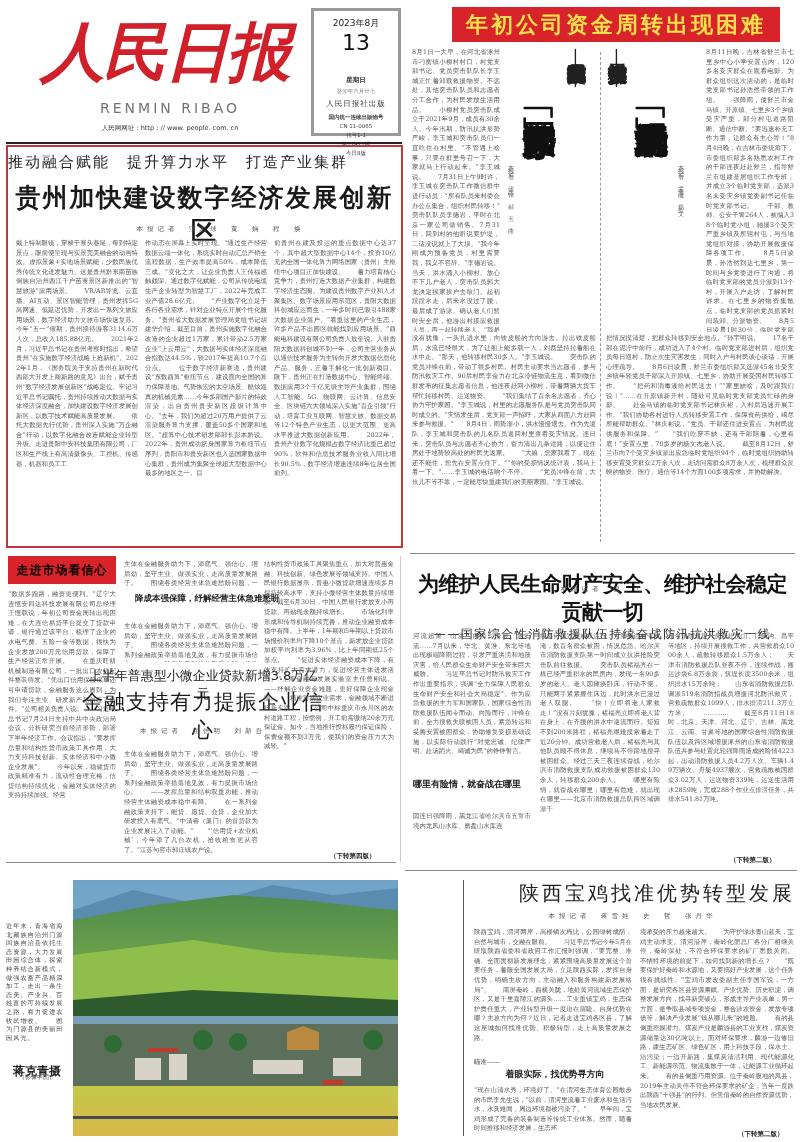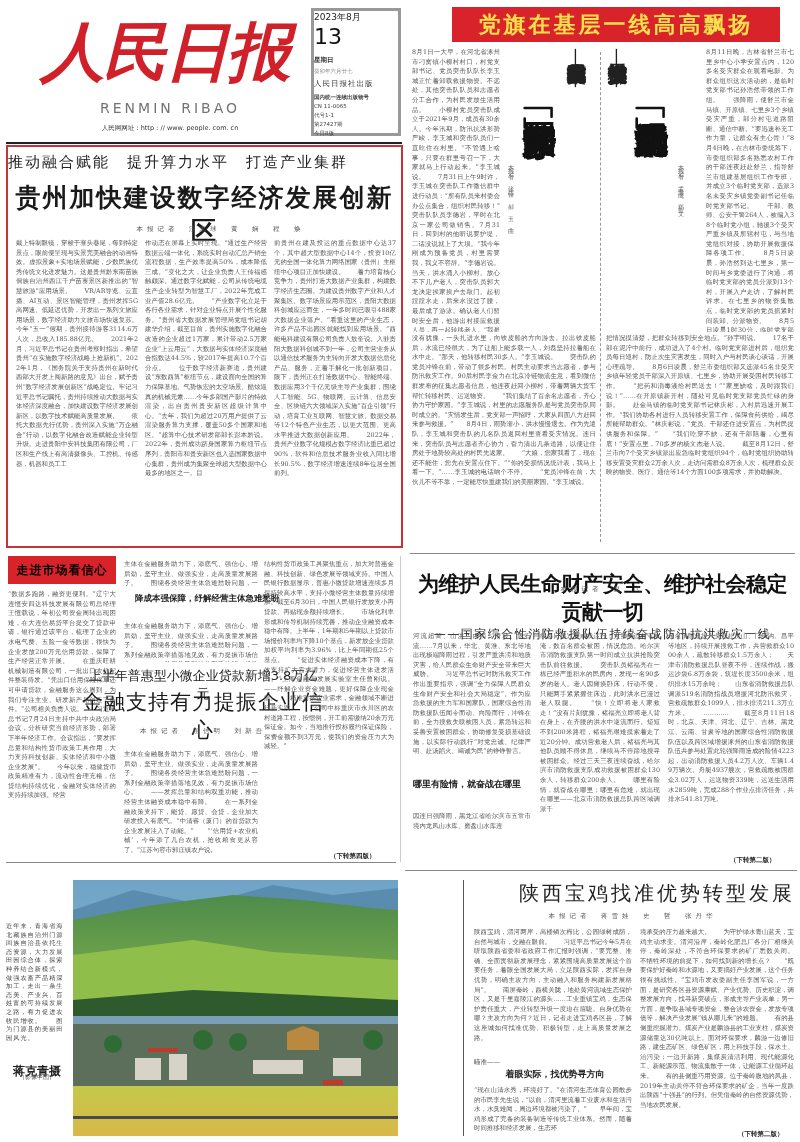--- a/index.html
+++ b/index.html
@@ -7,24 +7,24 @@
 body{position:relative;font-family:"DejaVu Serif",serif;color:#333;}
 .abs{position:absolute;}
 .txt{font-size:6.4px;line-height:9.6px;color:#555;text-align:justify;word-break:break-all;}
 .byline{font-size:6.5px;color:#555;letter-spacing:4px;text-align:center;}
 
 
 #masthead-logo{left:30px;top:8px;width:270px;height:80px;}
 #masthead-logo svg{width:100%;height:100%;}
 #masthead-roman{left:70px;top:100px;width:200px;font-family:"DejaVu Sans",sans-serif;font-size:14px;letter-spacing:3px;color:#737373;text-align:center;}
 #masthead-url{left:50px;top:124px;width:240px;font-family:"DejaVu Sans",sans-serif;font-size:6.5px;color:#333;text-align:center;}
-#date-box{left:311px;top:8px;width:90px;height:128px;border:3px solid #999;font-family:"DejaVu Sans",sans-serif;}
+#date-box{left:311px;top:8px;width:90px;height:128px;border:3px solid #999;text-align:center;font-family:"DejaVu Sans",sans-serif;padding-top:6px;}
 #date-box .ym{font-size:9px;color:#222;}
 #date-box .day{font-size:22px;color:#111;line-height:26px;}
-#date-box .wd{font-size:6.5px;font-weight:bold;color:#333;margin-top:6px;}
+#date-box .wd{font-size:6.5px;font-weight:bold;color:#333;margin-top:20px;}
 #date-box .lunar{font-size:5.5px;color:#888;margin-top:3px;}
 #date-box .pub{font-size:7.5px;color:#333;margin-top:4px;font-family:"DejaVu Serif",serif;letter-spacing:1px;}
 #date-box .sm{font-size:5.5px;color:#444;line-height:9px;}
 #rule-top{left:6px;top:142px;width:396px;height:2px;background:#222;}
 
 
 #lead-box{left:6px;top:145px;width:397px;height:403px;border:2px solid #c8323a;}
 #lead-kicker{left:0;top:6px;width:100%;font-size:15px;color:#222;letter-spacing:2px;}
 #lead-headline{left:0;top:34px;width:100%;text-align:center;font-family:"DejaVu Sans",sans-serif;font-weight:bold;font-size:25px;color:#1a1a1a;letter-spacing:2px;}
 #lead-byline{left:0;top:78px;width:100%;margin-left:16px;}
@@ -95,21 +95,21 @@
 
 <div class="abs" id="lead-box">
   <div class="abs" id="lead-kicker">推动融合赋能　提升算力水平　打造产业集群</div>
   <div class="abs" id="lead-headline">贵州加快建设数字经济发展创新区</div>
   <div class="abs byline" id="lead-byline">本报记者　汪志球　黄　娴　程　焕</div>
   <div class="abs txt lead-col" style="left:8px;height:305px;overflow:hidden;">戴上特制眼镜，穿梭于寨头巷尾，每到特定景点，眼前便呈现与实景完美融合的动画特效。虚拟景象+实地场景赋能，少数民族优秀传统文化迸发魅力。这是贵州黔东南苗族侗族自治州西江千户苗寨景区新推出的“智慧旅游”应用场景。　　VR/AR导览、云直播、AI互动、景区智能管理，贵州发挥5G高网速、低延迟优势，开发出一系列文旅应用场景，数字经济助力文旅市场快速复苏。今年“五一”假期，贵州接待游客3114.6万人次，总收入185.88亿元。　　2021年2月，习近平总书记在贵州考察时指出，希望贵州“在实施数字经济战略上抢新机”。2022年1月，《国务院关于支持贵州在新时代西部大开发上闯新路的意见》出台，赋予贵州“数字经济发展创新区”战略定位。牢记习近平总书记嘱托，贵州持续推动大数据与实体经济深度融合，加快建设数字经济发展创新区，以数字技术赋能高质量发展。　　依托大数据先行优势，贵州深入实施“万企融合”行动，以数字化融合改造赋能企业转型升级。走进贵阳中安科技集团有限公司，厂区和生产线上有高清摄像头、工控机、传感器，机器和员工工</div>
   <div class="abs txt lead-col" style="left:137px;height:305px;overflow:hidden;">作动态在屏幕上实时呈现。“通过生产经营数据云端一体化，系统实时自动汇总产销全流程数据，生产效率提高50%，成本降低三成。”变化之大，让企业负责人王传福感触颇深。通过数字化赋能，公司从传统电缆生产企业转型为智慧工厂，2022年完成工业产值28.6亿元。　　“产业数字化立足于各行各业需求，针对企业特点开展个性化服务。”贵州省大数据发展管理局党组书记胡建华介绍，截至目前，贵州实施数字化融合改造的企业超过1万家，累计带动2.5万家企业“上云用云”，大数据与实体经济深度融合指数达44.5%，较2017年提高10.7个百分点。　　位于数字经济新赛道，贵州建设“东数西算”枢纽节点，建设面向全国的算力保障基地。气势恢宏的太空场景、酷炫逼真的机械元素……今年多部国产影片的特效渲染，出自贵州贵安新区超级计算中心。“去年，我们为超过20万用户提供了云渲染服务算力支撑，覆盖50多个国家和地区。”超算中心技术研发部部长彭本黔说。　　2022年，贵州成功跻身国家算力枢纽节点序列，贵阳市和贵安新区也入选国家数据中心集群，贵州成为集聚全球超大型数据中心最多的地区之一。目</div>
   <div class="abs txt lead-col" style="left:266px;height:305px;overflow:hidden;">前贵州在建及投运的重点数据中心达37个，其中超大型数据中心14个，投资10亿元的全国一体化算力网络国家（贵州）主枢纽中心项目正加快建设。　　着力培育核心竞争力，贵州打造大数据产业集群，构建数字经济生态圈。为建设贵州数字产业和人才聚集区、数字场景应用示范区，贵阳大数据科创城应运而生，一年多时间已吸引488家大数据企业落户。“看重这里的产业生态，许多产品不出园区就能找到应用场景。”西能电科建设有限公司负责人敖奎说。入驻贵阳大数据科创城不到一年，公司主营业务从以通信技术服务为主转向开发大数据信息化产品、服务，正着手解化一批创新项目。　　眼下，贵州正在打造数据中心、智能终端、数据应用3个千亿元级主导产业集群，围绕人工智能、5G、物联网、云计算、信息安全、区块链六大领域深入实施“百企引领”行动，培育工业互联网、智慧文旅、数据交易等12个特色产业生态，以更大范围、更高水平推进大数据创新应用。　　2022年，贵州产业数字化规模占数字经济比重已超过90%，软件和信息技术服务业收入同比增长90.5%，数字经济增速连续8年位居全国前列。</div>
 </div>
 
-<div class="abs" id="banner">党旗在基层一线高高飘扬</div>
+<div class="abs" id="banner">年初公司资金周转出现困难</div>
 
 <div class="abs txt" style="left:412px;top:48px;width:88px;height:284px;overflow:hidden;">8月1日一大早，在河北省涿州市刁窝镇小柳村村口，村党支部书记、党员突击队队长李玉城正忙着卸载救援物资。不远处，其他突击队队员和志愿者分工合作，为村民发放生活用品。　　小柳村党员突击队成立于2021年9月，成员有30余人。今年汛期，防汛抗洪形势严峻，李玉城和突击队员们一直吃住在村里。“不管遇上啥事，只要在群里号召一下，大家就马上行动起来。”李玉城说。　　7月31日上午9时许，李玉城在突击队工作微信群中进行动员：“所有队员来村委会办公点集合，组织村民转移！”　　突击队队员李德岩，平时在北京一家公司做销售。7月31日，回到村的他听说要护堤，二话没说就上了大坝。“我今年刚成为预备党员，村里需要我，我义不容辞。”李德岩说。　　当天，洪水涌入小柳村。放心不下几户老人，突击队员郭大龙决定挨家挨户去敲门。起初蹚蹚水走，后来水没过了腰，最后成了游泳。确认老人们暂时安全后，他游出村接应救援人员，再一起转移老人。“我是党员，也是退役军人，遇到危难必须冲到最前面，守好乡亲们的家园。”郭大龙说。　　小柳村放置备用铁皮船的区域也被洪水浸泡，突击队员刘磊</div>
 <div class="abs vby" style="left:506px;top:160px;height:150px;">本报记者　张志锋　郝　玉　曲</div>
 <div class="abs vbig" style="left:520px;top:96px;height:250px;font-size:34px;line-height:40px;">「守好乡亲们的家园」</div>
 <div class="abs vtitle" style="left:565px;top:48px;height:290px;font-size:20px;line-height:24px;color:#222;">河北省涿州市小柳村党员突击队冲锋在前——</div>
 <div class="abs txt" style="left:412px;top:334px;width:184px;height:212px;overflow:hidden;">没有犹豫，一头扎进水里，向铁皮船的方向游去。拉出铁皮船后，水流已经很大，为了让船上能多载一人，刘磊坚持拉着船在水中走。“那天，他转移村民30多人。”李玉城说。　　突击队的党员冲锋在前，带动了很多村民。村民主动要求当志愿者，参与防汛救灾工作。90后村民李金力在北京冷链物流生意，看到微信群发布的征集志愿者信息，他连夜赶回小柳村，带着两辆大货车帮忙转移村民、运送物资。　　“我们集结了百余名志愿者，齐心协力守护家园。”李玉城说，村里的志愿服务队是与党员突击队同时成立的。“灾情发生后，党支部一声招呼，大家从四面八方赶回来参与救援。”　　8月4日，雨势渐小，洪水慢慢退去。作为先遣队，李玉城和突击队的几名队员返回村里查看受灾情况。连日来，突击队员与志愿者齐心协力，奋力清出几条道路，以便让住房处于地势较高处的村民先返家。　　“大娘，您家我看了，现在还不能住，您先在安置点住下。”“你的受损情况统计表，我马上看一下。”……李玉城的电话响个不停。　　“党员冲锋在前，大伙儿不等不靠，一定能尽快重建我们的美丽家园。”李玉城说。</div>
 
 <div class="abs" id="dash-divider"></div>
 
 <div class="abs vtitle" style="left:606px;top:48px;height:290px;font-size:20px;line-height:24px;color:#222;">吉林省舒兰市选派党员干部支援受灾乡镇——</div>

